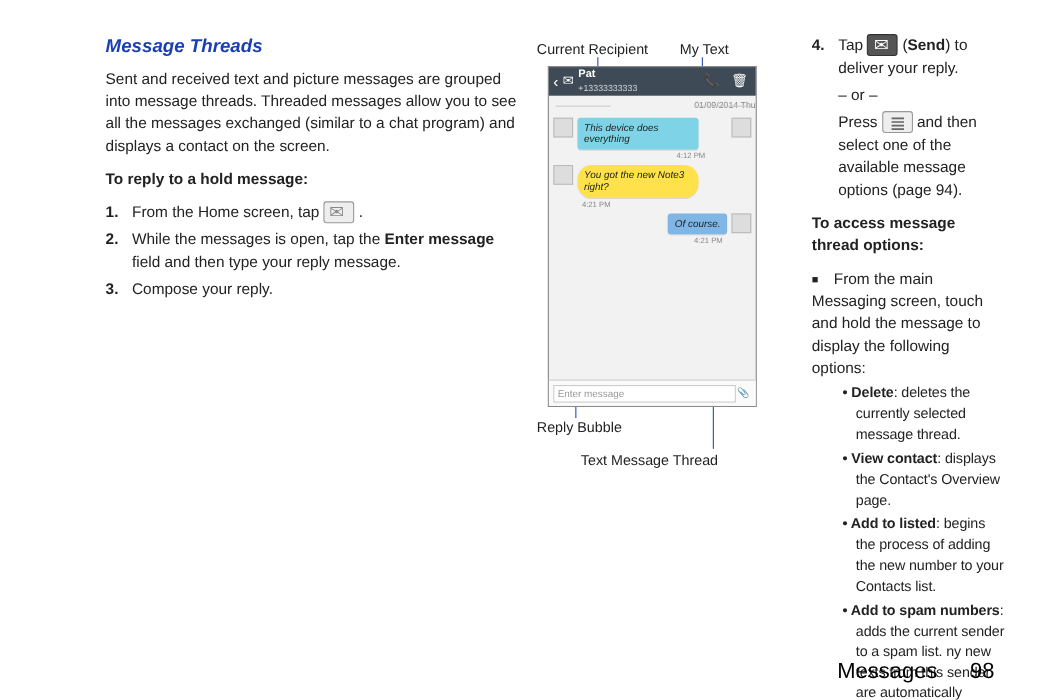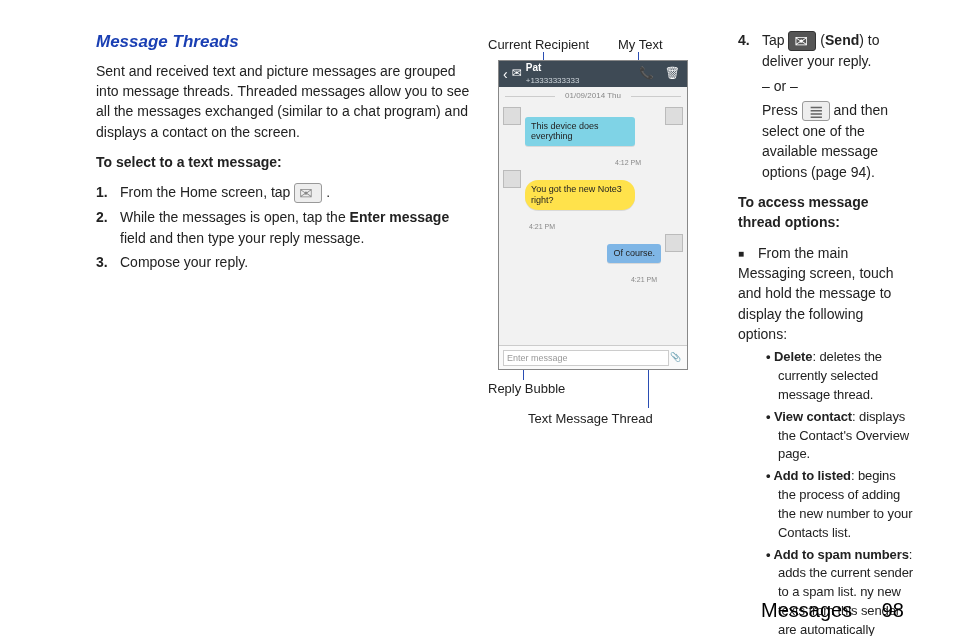--- a/index.html
+++ b/index.html
@@ -72,31 +72,32 @@
     display: flex; align-items: center;
     color: #fff; font-size: 10px;
     padding: 0 4px; gap:4px;
   }
   .phone-header .back { font-size:14px; }
   .phone-header .env { font-size:12px; }
   .phone-header .name { font-weight:bold; font-size:10px; line-height:1; }
   .phone-header .num { font-size:8px; color:#cfd6dc; display:block; }
   .phone-header .spacer { flex:1; }
   .phone-header .ic { font-size:12px; padding:0 3px; }
-  .datebar { text-align:center; font-size:8px; color:#888; padding:3px 0; position:relative; }
+  .datebar { text-align:right; font-size:8px; color:#888; padding:3px 0; position:relative; }
   .datebar::before,.datebar::after{
     content:""; position:absolute; top:50%; width:50px; border-top:1px solid #ccc;
   }
   .datebar::before{ left:6px; } .datebar::after{ right:6px; }
   .msgrow { display:flex; align-items:flex-start; padding:2px 4px; font-size:9px; }
   .avatar { width:18px; height:18px; background:#ddd; border:1px solid #bbb; }
   .bubble {
-    padding:4px 6px; border-radius:3px; margin:10px 4px;
+    padding:4px 6px; border-radius:3px; margin:0 4px;
     max-width:110px; line-height:1.2;
     box-shadow: 0 1px 0 rgba(0,0,0,0.1);
+    font-style: italic;
   }
   .bubble.left { background:#7fd3e6; }
   .bubble.mine-yellow { background:#ffe24b;border-radius:13px; }
   .bubble.mine-blue { background:#7fb6e6; margin-left:auto;}
   .time { font-size:7px; color:#888; padding:0 6px; text-align:right; clear:both; }
   .inputbar {
     position:absolute; bottom:0; left:0; right:0;
     display:flex; border-top:1px solid #ccc; background:#fafafa;
     height:24px; align-items:center; padding:0 4px; font-size:9px; color:#999;
   }
@@ -118,21 +119,21 @@
 </style>
 </head>
 <body>
 
 <div class="page">
 
   <div class="col col-left">
     <div class="textcol">
       <div class="heading">Message Threads</div>
       <div class="para">Sent and received text and picture messages are grouped into message threads. Threaded messages allow you to see all the messages exchanged (similar to a chat program) and displays a contact on the screen.</div>
-      <div class="bold para">To select to a text message:</div>
+      <div class="bold para">To reply to a hold message:</div>
       <ol class="numlist">
         <li>
           <span class="num">1.</span>
           <span class="body">
             <span>From the Home screen, tap </span>
             <span class="inline-icon envelope"></span>
             <span> .</span>
           </span>
         </li>
         <li style="width:380px;">

